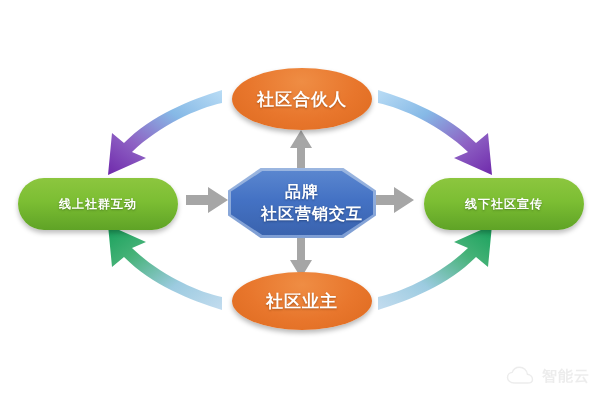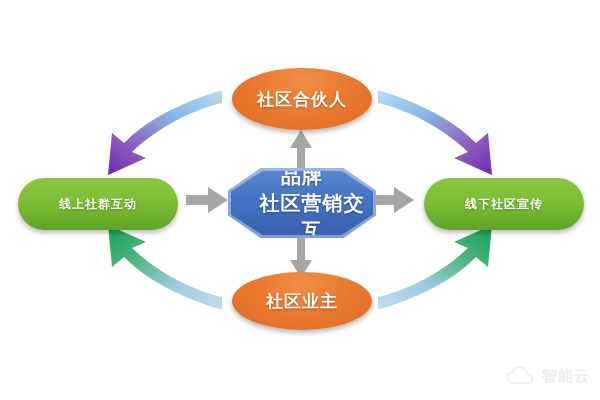--- a/index.html
+++ b/index.html
@@ -63,21 +63,21 @@
     font-size: 12px;
   }
   .node-pill .lbl {
     text-shadow: 0 1px 2px rgba(50,90,20,0.55);
   }
 
   
   .node-octagon {
     background: linear-gradient(180deg, #5a86cf 0%, #4472c4 45%, #3a63ae 100%);
     clip-path: polygon(22% 0%, 78% 0%, 100% 32%, 100% 68%, 78% 100%, 22% 100%, 0% 68%, 0% 32%);
-    font-size: 20px;
+    font-size: 16px;
     line-height: 1.35;
     box-shadow: 0 3px 6px rgba(0,0,0,0.3);
   }
   .octagon-outer {
     position: absolute;
     background: linear-gradient(180deg, #9bb6e0 0%, #7e9ed4 100%);
     clip-path: polygon(22% 0%, 78% 0%, 100% 32%, 100% 68%, 78% 100%, 22% 100%, 0% 68%, 0% 32%);
     filter: drop-shadow(0 3px 4px rgba(0,0,0,0.28));
   }
   .node-octagon .lbl {

